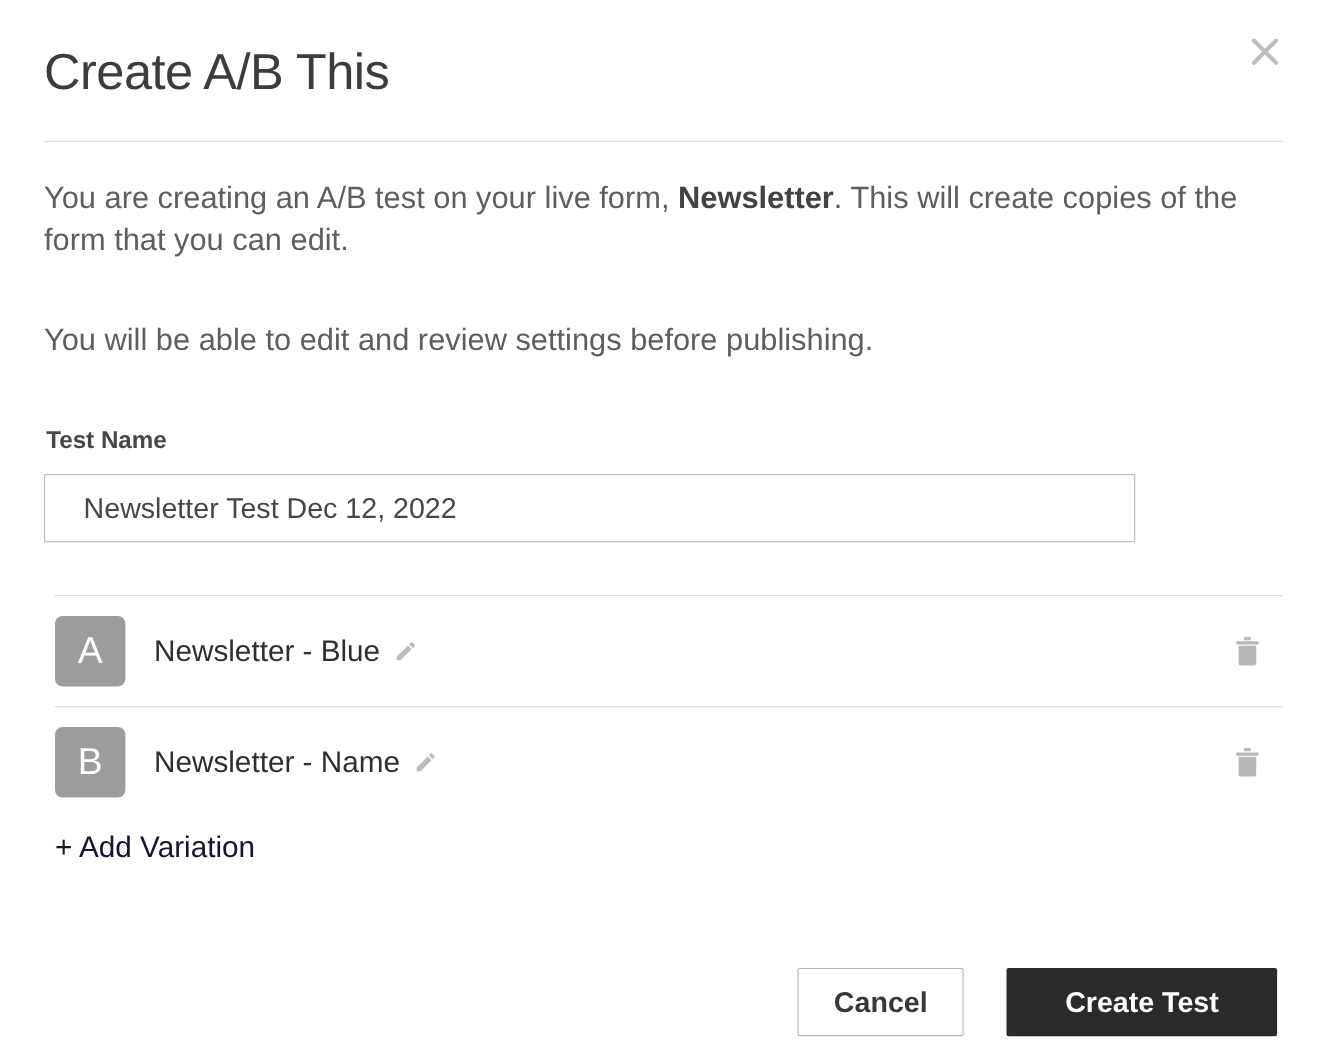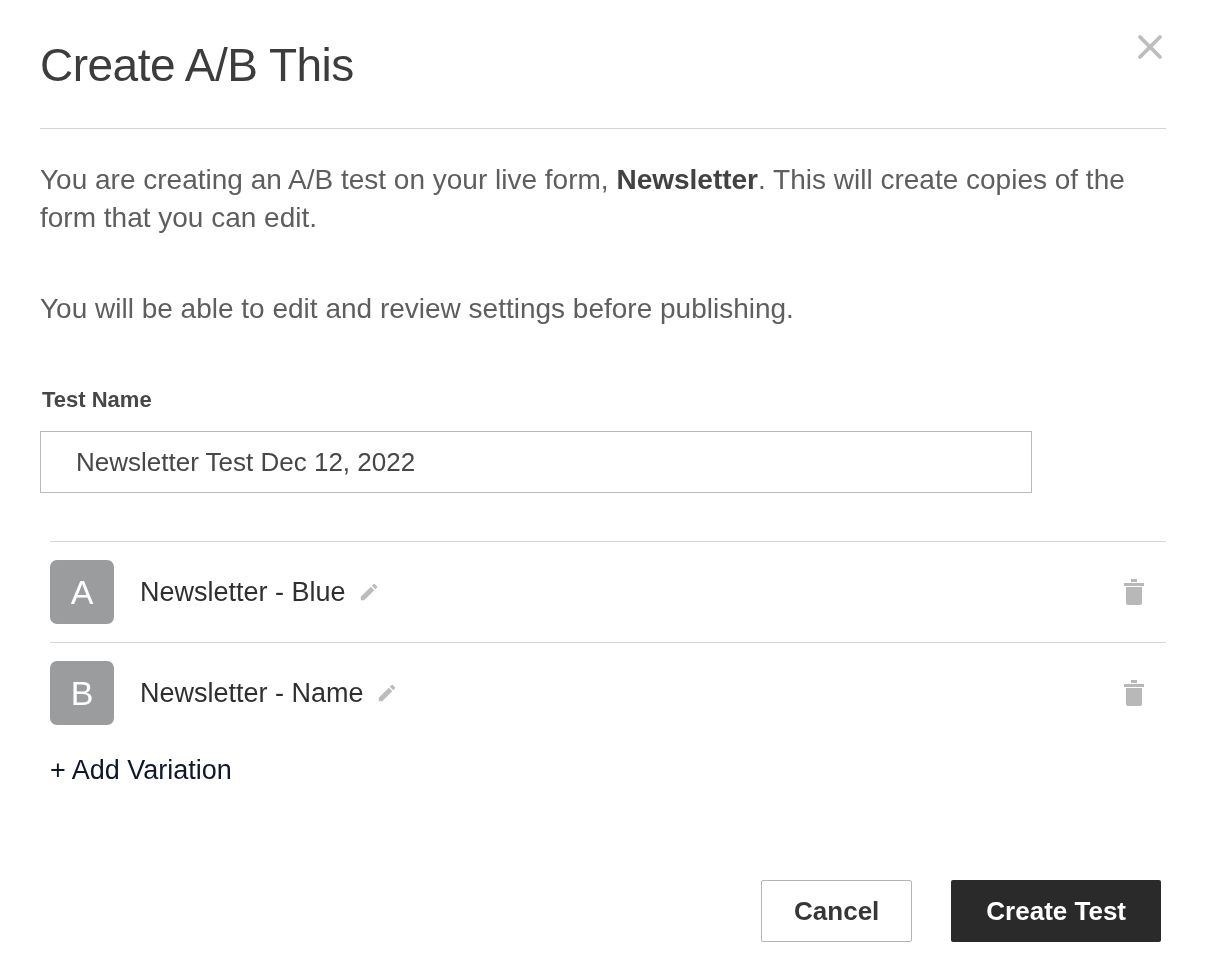--- a/index.html
+++ b/index.html
@@ -133,21 +133,21 @@
   }
   .btn-cancel {
     background: #fff;
     color: #373737;
     border: 1px solid #b5b5b5;
   }
   .btn-primary {
     background: #2a2a2a;
     color: #fff;
     border: none;
-    padding: 0 35px;
+    padding: 0 53px;
   }
 </style>
 </head>
 <body>
 
 <div class="modal">
 
   <button class="close-btn" aria-label="Close">
     <span>
       <svg viewBox="0 0 24 24" fill="none" stroke="currentColor" stroke-width="3" stroke-linecap="round">

